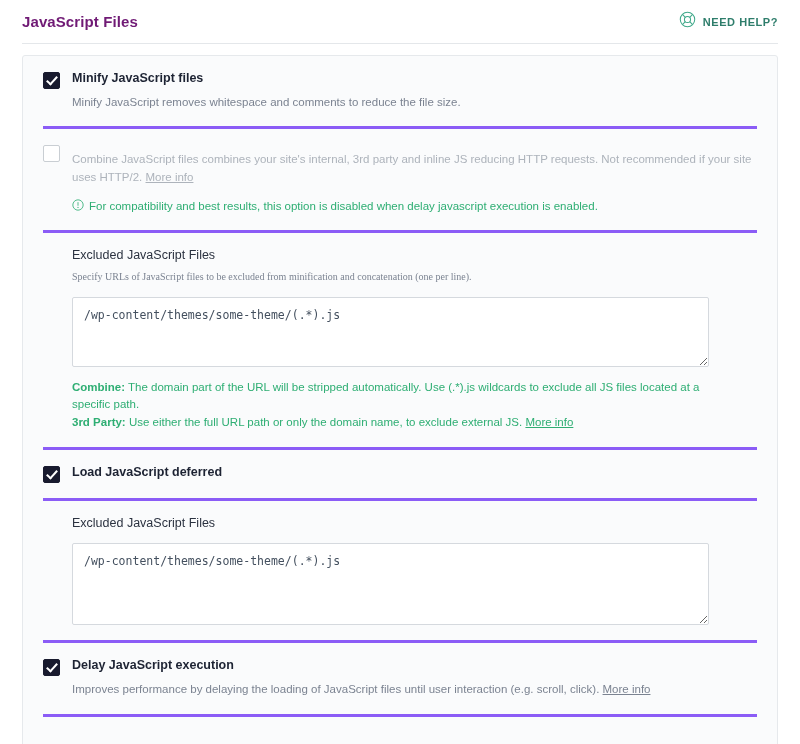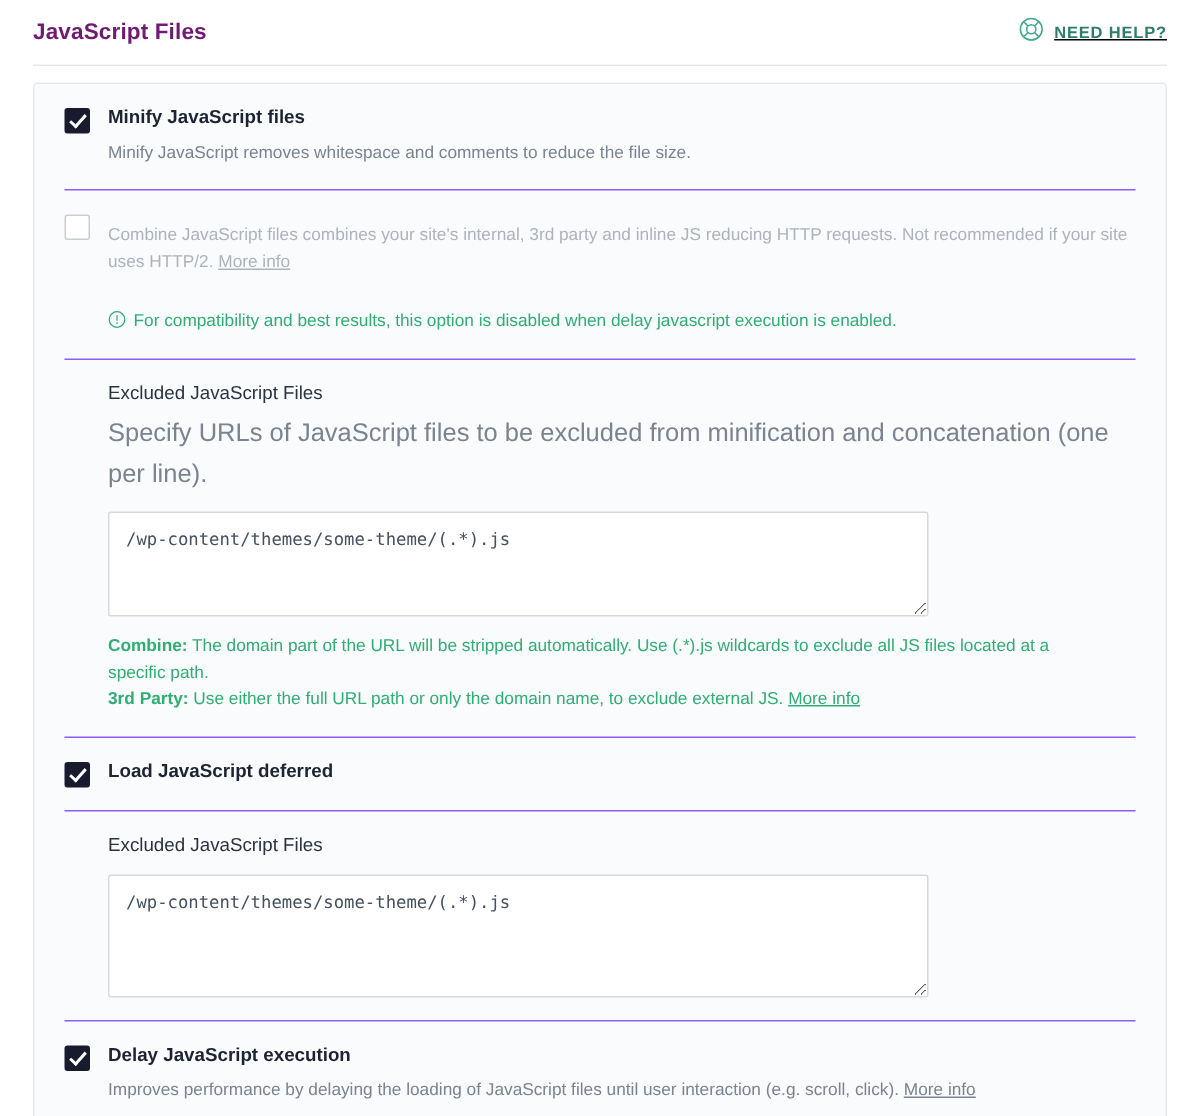--- a/index.html
+++ b/index.html
@@ -31,21 +31,20 @@
     letter-spacing: 0.1px;
     line-height: 1;
     margin: 0;
   }
   .need-help {
     display: flex;
     align-items: center;
     gap: 7px;
     cursor: pointer;
     user-select: none;
-    text-decoration: underline;
   }
   .need-help-label {
     color: #2e7d6b;
     font-size: 11px;
     font-weight: bold;
     letter-spacing: 0.55px;
   }
   .lifebuoy-icon { display: block; }
 
   .header-rule {
@@ -61,21 +60,21 @@
     border: 1px solid #e6e9ec;
     border-radius: 3px;
     min-height: 700px;
   }
 
   .section {
     padding: 0 20px;
   }
   .section-inner {
     padding: 15px 0 15px 0;
-    border-bottom: 1px solid #8b5cf6;
+    border-bottom: 3px solid #8b5cf6;
   }
 
   
   .check-row {
     display: flex;
     align-items: flex-start;
     gap: 12px;
   }
   .checkbox {
     width: 17px;
@@ -133,46 +132,47 @@
     color: inherit;
     text-decoration: underline;
     cursor: pointer;
   }
 
   
   .notice-green {
     display: flex;
     align-items: flex-start;
     gap: 5px;
-    margin-top: 21px;
+    margin-top: 11px;
     font-size: 11.5px;
     color: #2eae73;
     line-height: 1.4;
   }
   .notice-icon { flex: 0 0 auto; margin-top: 1px; }
 
   
   .field-block {
     padding-left: 29px;
   }
   .field-label {
     font-size: 12.5px;
     color: #2b3240;
     line-height: 1.2;
     margin: 0;
   }
   .field-help {
-    font-size: 17px;
+    font-size: 10px;
     color: #7b8391;
     line-height: 1.55;
     margin: 6px 0 0 0;
+    font-family: Liberation Serif, serif;
   }
   .textarea {
     display: block;
-    width: 547px;
+    width: 637px;
     height: 70px;
     margin-top: 12px;
     background: #ffffff;
     border: 1px solid #d5d9de;
     border-radius: 2px;
     padding: 9px 11px;
     font-family: "DejaVu Sans Mono", "Liberation Mono", monospace;
     font-size: 11.5px;
     color: #44505f;
     line-height: 1.4;

